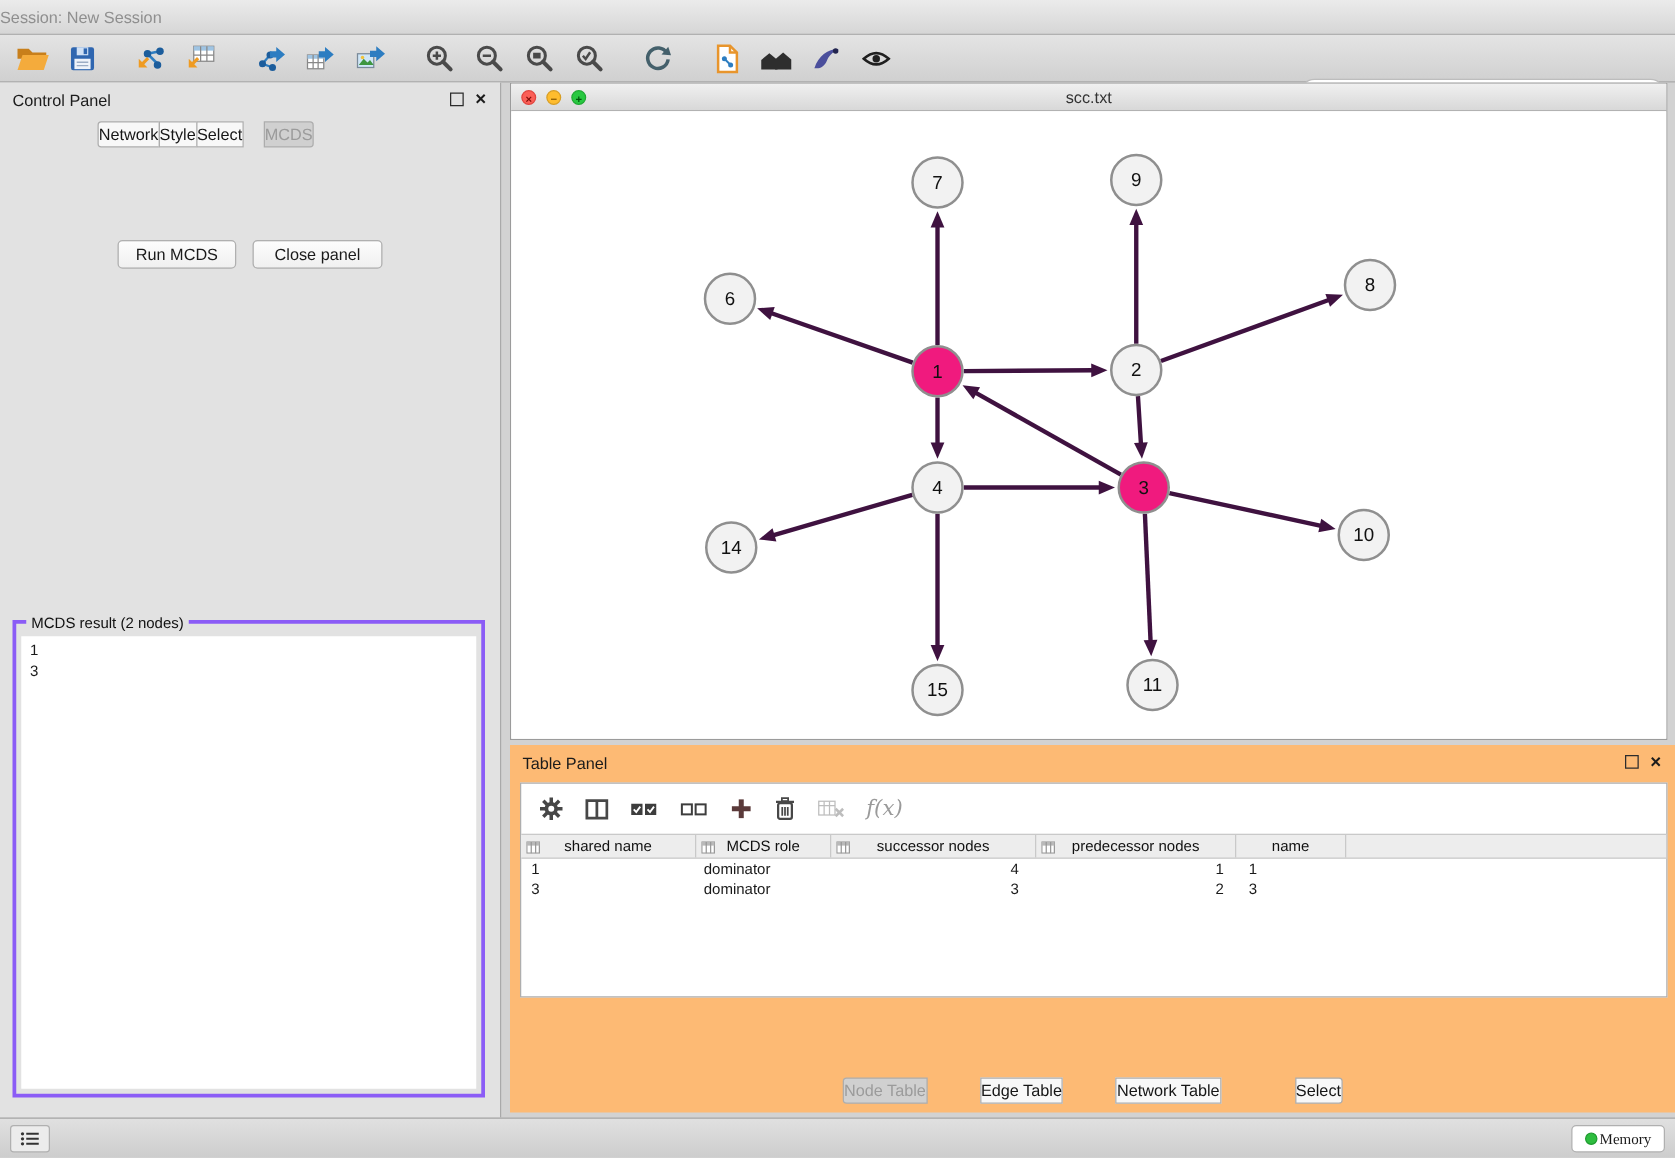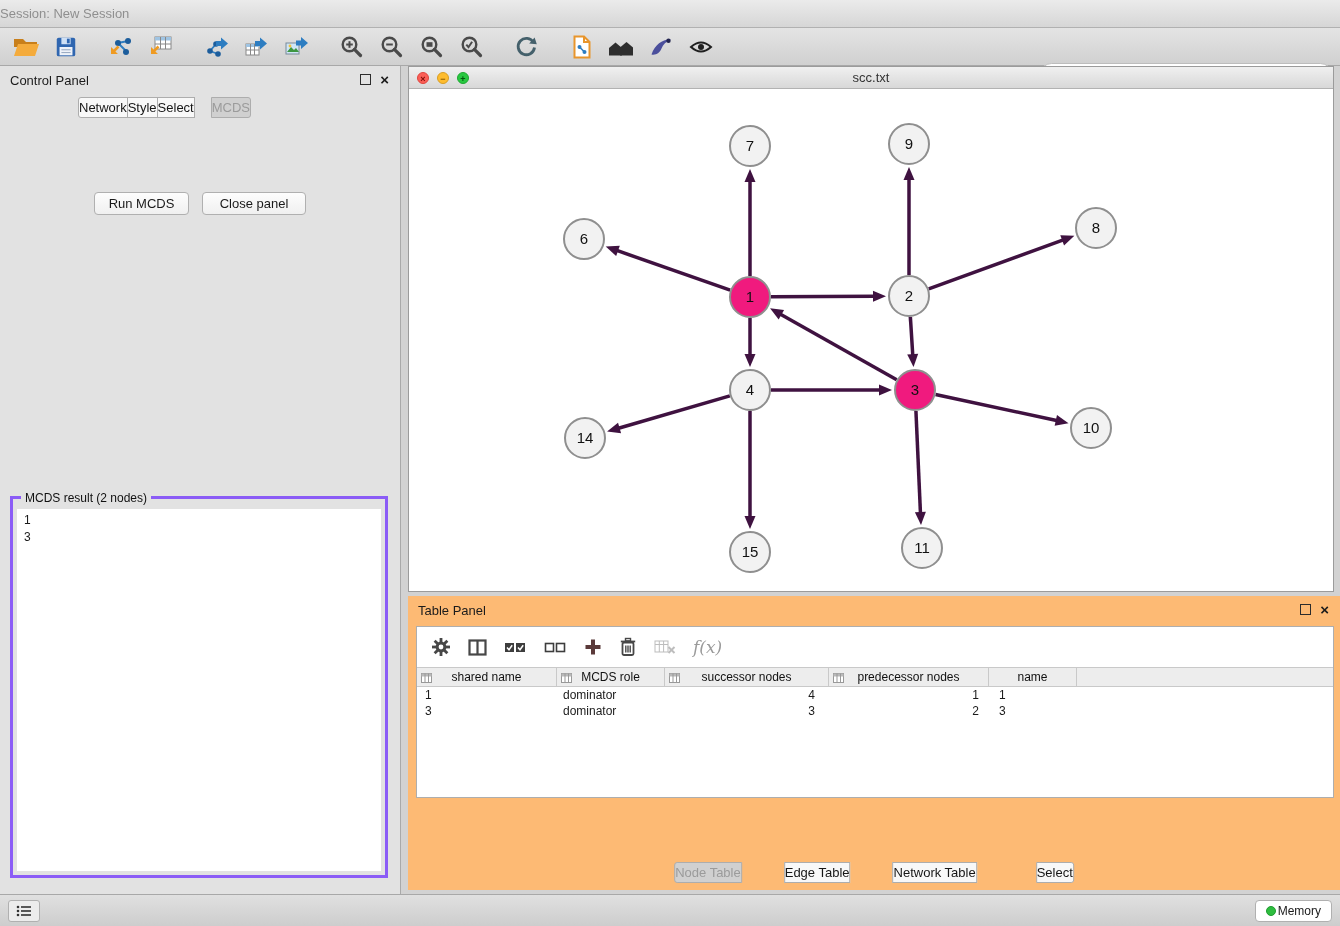--- a/index.html
+++ b/index.html
@@ -92,21 +92,21 @@
 
   .tp-tabs { position:absolute; left:50%; transform:translateX(-50%); top:266px; display:flex;gap:43px; }
 
   
   .status-bar { position:absolute; left:0; top:894px; width:1340px; height:32px;
     background:linear-gradient(#e0e0e0,#cdcdcd); border-top:1px solid #a8a8a8; }
   .list-btn { position:absolute; left:8px; top:5px; width:32px; height:22px; background:#ececec;
     border:1px solid #b0b0b0; border-radius:3px; display:flex; align-items:center; justify-content:center; }
   .memory-btn { position:absolute; right:8px; top:5px; height:22px; background:#fff;
     border:1px solid #b0b0b0; border-radius:4px; display:flex; align-items:center; gap:2px;
-    padding:0 10px; font-size:12px; }
+    padding:0 10px; font-size:12px;font-family:Liberation Serif, serif; }
   .mem-dot { width:10px; height:10px; border-radius:50%; background:#2ebd3f; border:1px solid #1f9c30; }
 </style>
 </head>
 <body>
 
 <div class="titlebar">
   <span>Session: New Session</span>
 </div>
 
 <div class="main-toolbar">

